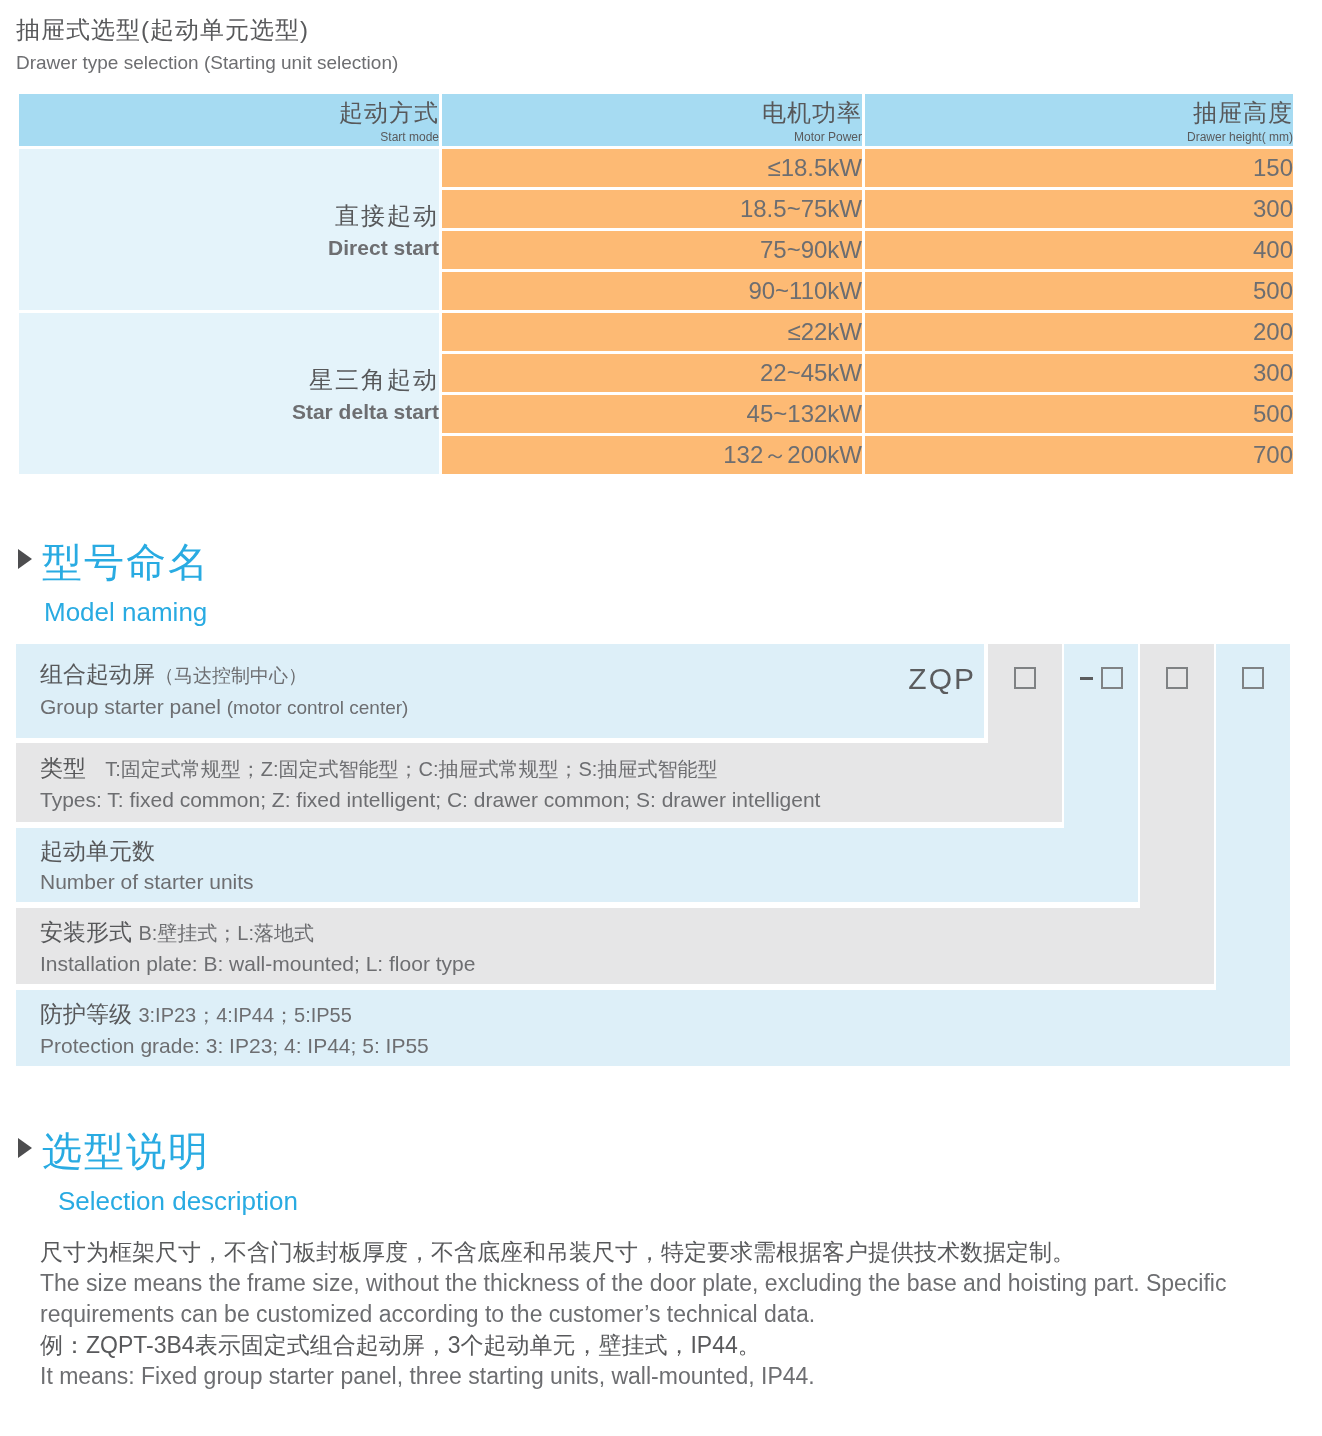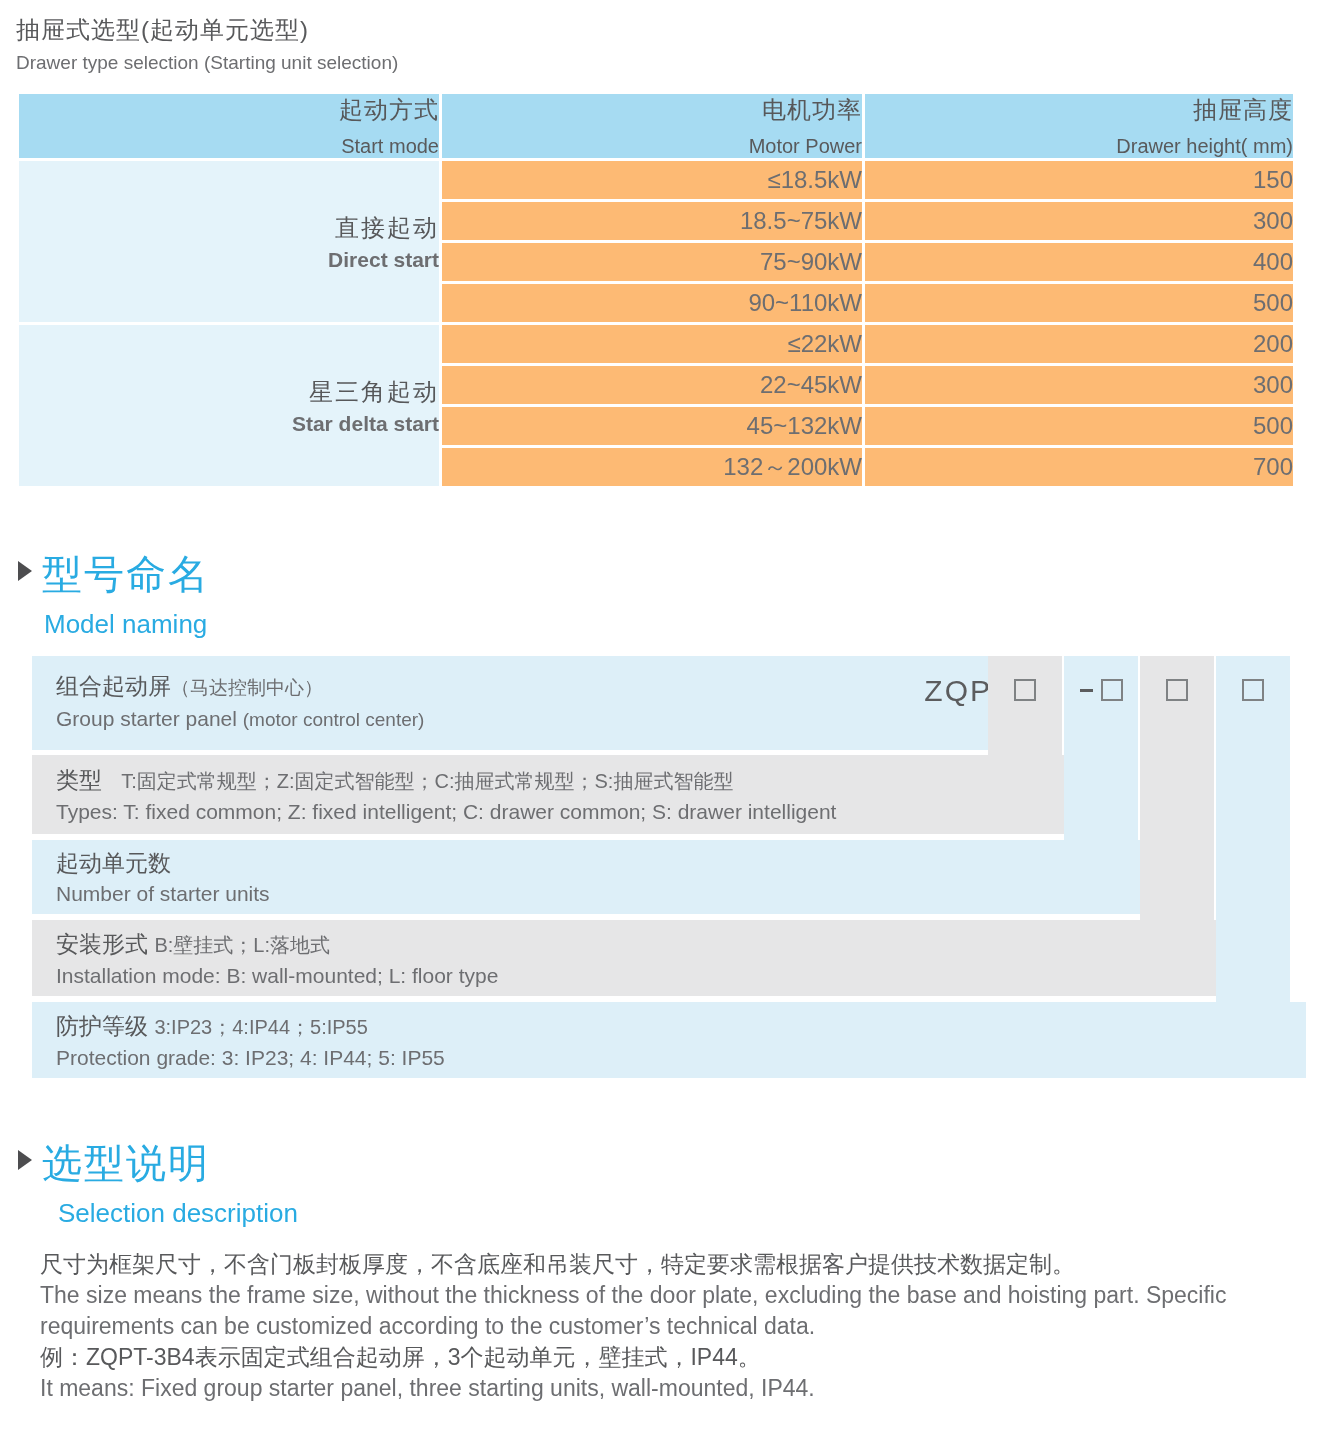--- a/index.html
+++ b/index.html
@@ -13,40 +13,40 @@
 
   
   .doc-title-zh { font-size:24px; color:#58595b; letter-spacing:1px; }
   .doc-title-en { font-size:19px; color:#6d6e71; margin-top:6px; }
 
   
   table.sel { border-collapse:separate; border-spacing:3px; margin-top:17px; table-layout:fixed; }
   table.sel th, table.sel td { text-align:right; vertical-align:middle; }
   table.sel th { background:#a6dbf2; height:52px; font-weight:normal; }
   table.sel th .h-zh { font-size:24px; color:#57585a; letter-spacing:1px; }
-  table.sel th .h-en { font-size:20px; color:#595a5c; margin-top:9px; }
+  table.sel th .h-en { font-size:12px; color:#595a5c; margin-top:1px; }
   table.sel td { background:#fdba74; height:38px; font-size:24px; color:#6d6e71; }
   table.sel td.group { background:#e4f3fa;padding-left:28px; }
   table.sel td.group .g-zh { font-size:24px; color:#57585a; letter-spacing:2px; }
   table.sel td.group .g-en { font-size:21px; color:#6d6e71; margin-top:4px;font-weight:bold; }
   .col-start { width:420px; } .col-power { width:420px; } .col-height { width:428px; }
 
   
   .section-head { display:flex; align-items:flex-start; margin-left:2px; }
   .tri { width:0; height:0; border-left:14px solid #4d4d4f;
          border-top:10px solid transparent; border-bottom:10px solid transparent;
          margin-top:14px; margin-right:10px; }
   .sec-zh { font-size:40px; color:#29abe2; letter-spacing:2px; }
   .sec-en { font-size:26px; color:#29abe2; margin-top:7px; margin-left:2px; }
   .head-1 { margin-top:58px; }
   .head-2 { margin-top:58px; }
 
   
   .diagram { position:relative; width:1274px; height:422px; margin-top:16px; }
-  .band { position:absolute; left:16px; }
+  .band { position:absolute; left:0; }
   .band.blue { background:#ddeff8; }
   .band.gray { background:#e6e6e7; }
   .lbl { padding:10px 0 0 24px; }
   .lbl .l-zh { font-size:23px; color:#57585a; line-height:32px; }
   .lbl .l-zh .sub { font-size:19px; color:#6d6e71; }
   .lbl .l-en { font-size:21px; color:#6d6e71; line-height:29px; }
   .lbl .l-en .sub { font-size:19px; }
   .col { position:absolute; top:0; width:74px; display:flex;
          justify-content:center; align-items:flex-start; padding-top:23px; }
   .col.blue { background:#ddeff8; } .col.gray { background:#e6e6e7; }
@@ -157,21 +157,21 @@
       <div class="l-en sub">Types: T: fixed common; Z: fixed intelligent; C: drawer common; S: drawer intelligent</div>
     </div>
 
     <div class="band blue lbl" style="top:184px; width:1122px; height:74px; padding-top:7px;">
       <div class="l-zh">起动单元数</div>
       <div class="l-en">Number of starter units</div>
     </div>
 
     <div class="band gray lbl" style="top:264px; width:1198px; height:76px; padding-top:8px;">
       <div class="l-zh"><span>安装形式</span>&nbsp;<span class="sub" style="font-size:20px;">B:壁挂式；L:落地式</span></div>
-      <div class="l-en">Installation mode: B: wall-mounted; L: floor type</div>
+      <div class="l-en">Installation plate: B: wall-mounted; L: floor type</div>
     </div>
 
     <div class="band blue lbl" style="top:346px; width:1274px; height:76px; padding-top:8px;">
       <div class="l-zh"><span>防护等级</span>&nbsp;<span class="sub" style="font-size:20px;">3:IP23；4:IP44；5:IP55</span></div>
       <div class="l-en">Protection grade:  3: IP23; 4: IP44; 5: IP55</div>
     </div>
 
     <div class="col gray" style="left:972px; height:178px;">
       <div class="codebox"></div>
     </div>

